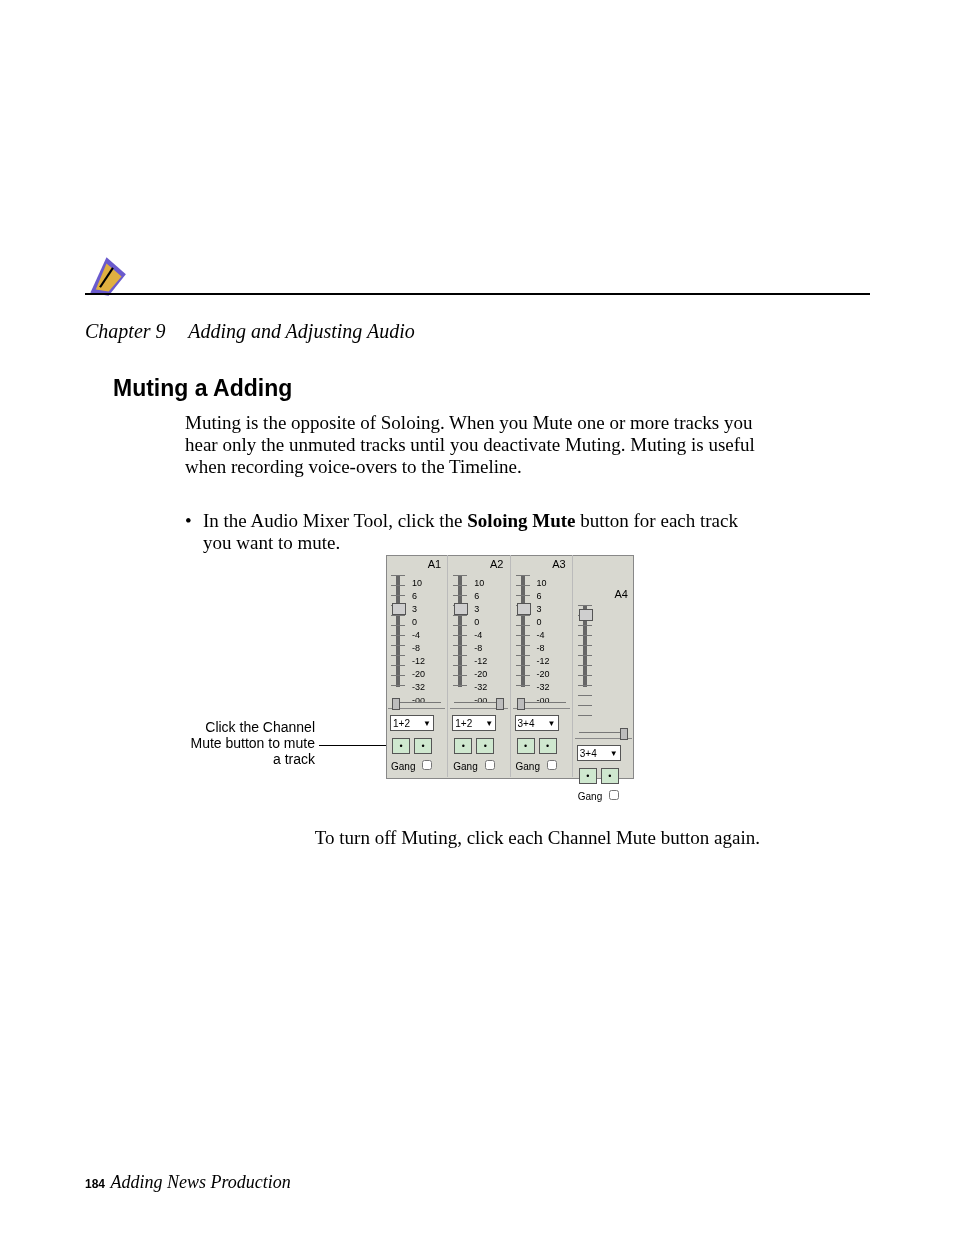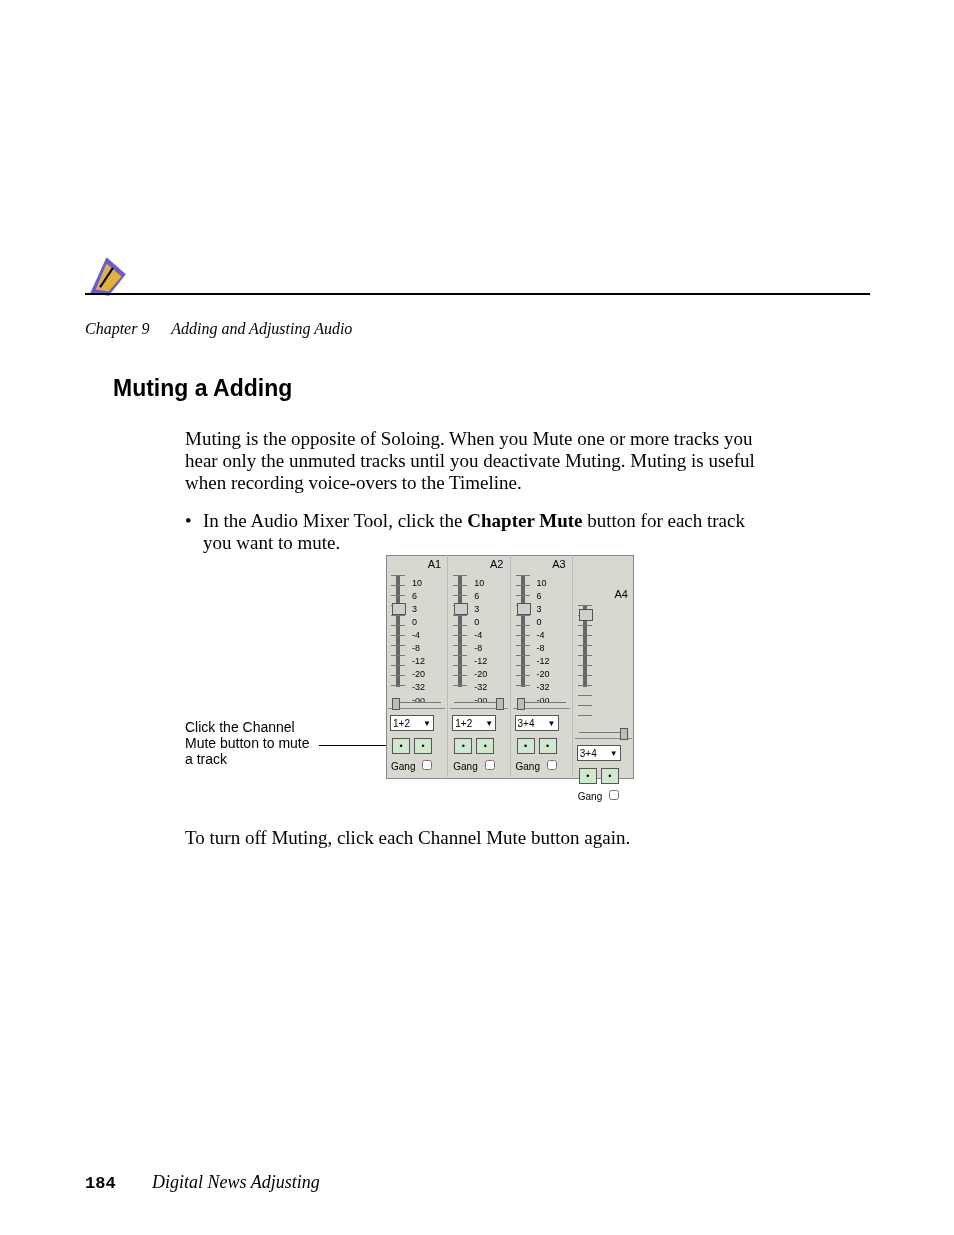--- a/index.html
+++ b/index.html
@@ -30,51 +30,51 @@
     top: 293px;
     left: 85px;
     width: 785px;
     border-top: 2px solid #000;
   }
   .chapline {
     position: absolute;
     top: 320px;
     left: 85px;
     font-style: italic;
-    font-size: 16px;
+    font-size: 20px;
   }
   .chnum { margin-right: 18px; }
   .h2 {
     position: absolute;
     top: 375px;
     left: 113px;
     font-family: Arial, Helvetica, sans-serif;
     font-weight: bold;
     font-size: 23px;
   }
   .body {
     position: absolute;
     left: 185px;
     width: 575px;
     font-size: 19px;
     line-height: 1.15;
   }
-  .p1 { top: 428px; }
+  .p1 { top: 412px; }
   .p2 { top: 480px; }
   .bullet-row {
     position: absolute;
     top: 510px;
     left: 185px;
     width: 575px;
     font-size: 19px;
     line-height: 1.15;
   }
   .bullet { position: absolute; left: 0; top: 0; }
   .bul-text { margin-left: 18px; }
-  .p3 { top: 827px; }
+  .p3 { top: 827px; text-align: right; }
 
   
   .figwrap {
     position: absolute;
     top: 555px;
     left: 386px;
     width: 248px;
     height: 255px;
     font-family: Arial, Helvetica, sans-serif;
     font-size: 10px;
@@ -217,37 +217,38 @@
     font-size:9px;
   }
 
   .callout {
     position: absolute;
     top: 719px;
     left: 185px;
     width: 130px;
     font-family: Arial, Helvetica, sans-serif;
     font-size: 14px;
+    text-align: right;
     line-height: 1.15;
   }
   .callout-line {
     position:absolute;
     top: 745px;
     left: 319px;
     width: 82px;
     border-top: 1px solid #000;
   }
 
   .footer {
     position:absolute;
     bottom: 42px;
     left: 85px;
     font-size: 18px;
   }
-  .footer .pg { font-weight: bold; font-family: Liberation Mono, monospace; margin-right: 32px; font-size:17px; }
+  .footer .pg { font-weight: bold; font-family: Liberation Sans, sans-serif; margin-right: 1px; font-size:12px; }
   .footer .title { font-style: italic; }
 </style>
 </head>
 <body>
 
 <div class="page">
   <svg class="logo" viewBox="0 0 40 40">
     <polygon points="5,35 20,2 38,18 22,38" fill="#6a5acd"></polygon>
     <polygon points="10,32 20,8 34,20 22,34" fill="#e0b040"></polygon>
     <path d="M14 30 L26 12" stroke="#000" stroke-width="2"></path>
@@ -259,21 +260,21 @@
     <span>Adding and Adjusting Audio</span>
   </div>
 
   <div class="h2">Muting a Adding</div>
 
   <div class="body p1">Muting is the opposite of Soloing. When you Mute one or more tracks you hear only the unmuted tracks until you deactivate Muting. Muting is useful when recording voice-overs to the Timeline.</div>
 
   <div class="bullet-row">
     <span class="bullet">•</span>
     <div class="bul-text">
-      <span>In the Audio Mixer Tool, click the </span><b>Chapter Mute</b><span> button for each track you want to mute.</span>
+      <span>In the Audio Mixer Tool, click the </span><b>Soloing Mute</b><span> button for each track you want to mute.</span>
     </div>
   </div>
 
   <div class="callout">Click the Channel Mute button to mute a track</div>
   <div class="callout-line"></div>
 
   <div class="figwrap">
     <div class="mixer-bg"></div>
     <div class="channels" id="channels">
         <div class="chan">
@@ -440,15 +441,15 @@
           </div>
           <label class="gang">Gang <input type="checkbox" style=""></label>
         </div>
       </div>
   </div>
 
   <div class="body p3">To turn off Muting, click each Channel Mute button again.</div>
 
   <div class="footer">
     <span class="pg">184</span>
-    <span class="title">Digital News Adjusting</span>
+    <span class="title">Adding News Production</span>
   </div>
 </div>
 
 </body></html>

